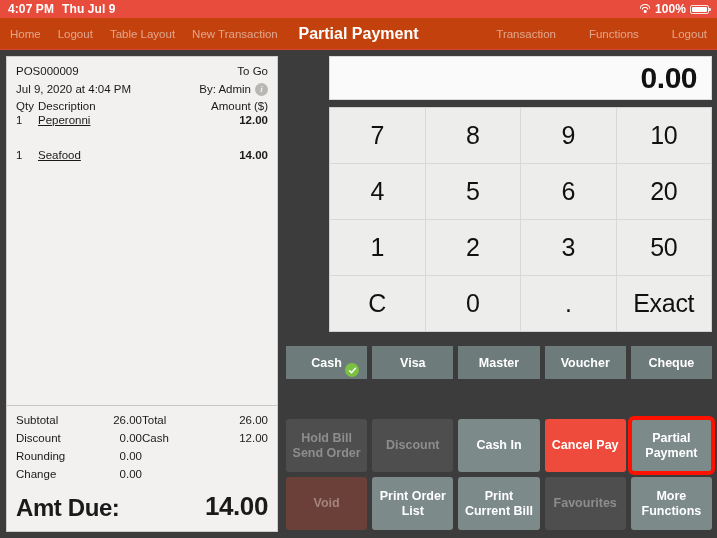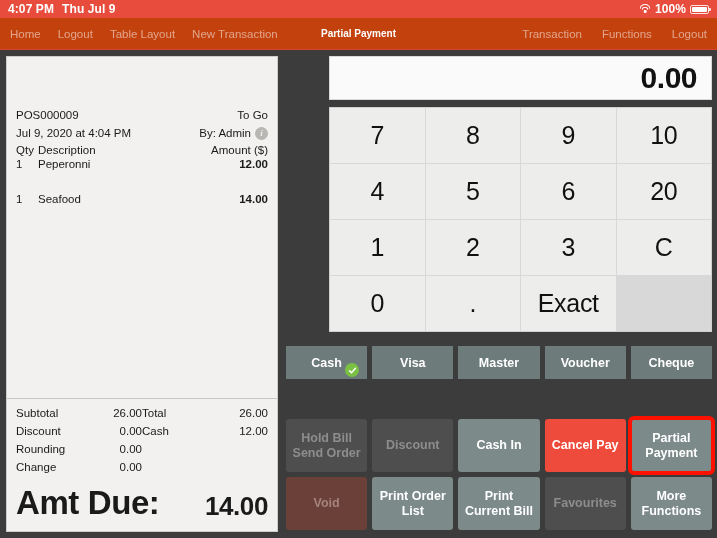--- a/index.html
+++ b/index.html
@@ -42,69 +42,69 @@
   }
   .batt i{ display:block; width:100%; height:100%; background:#fff; border-radius:1px; }
 
   
   .navbar{
     height:32px; background:#c2410c; position:relative;
     display:flex; align-items:center; padding:0 10px;
     border-bottom:1px solid #d6442f;
   }
   .nav-left{ display:flex; align-items:center; gap:17px; }
-  .nav-right{ display:flex; align-items:center; gap:20px; margin-left:auto; }
+  .nav-right{ display:flex; align-items:center; gap:33px; margin-left:auto; }
   .nav-item{ color:rgba(255,255,255,.52); font-size:11.5px; white-space:nowrap; }
   .nav-title{
     position:absolute; left:0; right:0; top:0; bottom:0;
     display:flex; align-items:center; justify-content:center;
-    color:#fff; font-size:10px; font-weight:bold; pointer-events:none;text-align:right;
+    color:#fff; font-size:16px; font-weight:bold; pointer-events:none;text-align:right;
   }
 
   
   .stage{ display:flex; height:488px; padding:6px 5px 6px 6px; gap:6px; }
 
   
   .receipt{
     width:272px; background:#f2f1ef; color:#1a1a1a;
     display:flex; flex-direction:column;
     border:1px solid #cfcdc9; font-size:11.5px;
   }
-  .rc-head{ padding:7px 9px 0 9px;margin-top:44px; }
+  .rc-head{ padding:7px 9px 0 9px; }
   .rc-row{ display:flex; align-items:center; margin-bottom:2px; line-height:1.35; }
   .rc-row .l{ flex:1; }
   .rc-row .r{ text-align:right; display:flex; align-items:center; gap:4px; }
   .info-ic{
     width:13px; height:13px; border-radius:50%; background:#b9b7b3;
     color:#f2f1ef; font-size:9px; font-weight:bold; font-style:italic;
     display:inline-flex; align-items:center; justify-content:center;
     font-family:"Liberation Serif", serif;
   }
   .rc-colhead{ display:flex; padding:1px 9px 0 9px; }
   .rc-colhead .qty{ width:22px; }
   .rc-colhead .desc{ flex:1; }
   .rc-colhead .amt{ text-align:right; }
   .rc-items{ flex:1; padding:0 9px; overflow:hidden; }
   .rc-item{ display:flex; align-items:baseline; padding:2px 0 0 0; height:35px; }
   .rc-item .qty{ width:22px; }
-  .rc-item .desc{ flex:1; }
+  .rc-item .desc{ flex:1;text-decoration:underline; }
   .rc-item .amt{ text-align:right; font-weight:bold; }
   .rc-totals{
     border-top:1px solid #c9c7c3; padding:7px 9px 0 9px;
     display:flex; gap:0;
   }
   .tot-col{ width:50%; }
   .tot-row{ display:flex; margin-bottom:3px; line-height:1.3; }
   .tot-row .lab{ flex:1; }
   .tot-row .val{ width:62px; text-align:right; }
   .rc-due{
     padding:6px 9px 9px 9px; display:flex; align-items:flex-end;
     justify-content:space-between; margin-top:auto;
   }
-  .rc-due .lab{ font-size:33px; font-weight:bold; letter-spacing:-.4px; }
+  .rc-due .lab{ font-size:24px; font-weight:bold; letter-spacing:-.4px; }
   .rc-due .val{ font-size:26px; font-weight:bold; letter-spacing:-.4px; }
 
   
   .right{ flex:1; display:flex; flex-direction:column; }
 
   .calc-wrap{ padding:0 0 0 45px; }
   .display{
     height:44px; background:#fafafa; border:1px solid #d8d8d8;
     display:flex; align-items:center; justify-content:flex-end;
     padding:0 14px; font-size:30px; font-weight:bold; color:#111;
@@ -268,20 +268,21 @@
         <div class="key">8</div>
         <div class="key">9</div>
         <div class="key">10</div>
         <div class="key">4</div>
         <div class="key">5</div>
         <div class="key">6</div>
         <div class="key">20</div>
         <div class="key">1</div>
         <div class="key">2</div>
         <div class="key">3</div>
+        <div class="key">50</div>
         <div class="key">C</div>
         <div class="key">0</div>
         <div class="key">.</div>
         <div class="key">Exact</div>
       </div>
     </div>
 
     <div class="paybar">
       <div class="pay-btn">
         <span>Cash</span>

